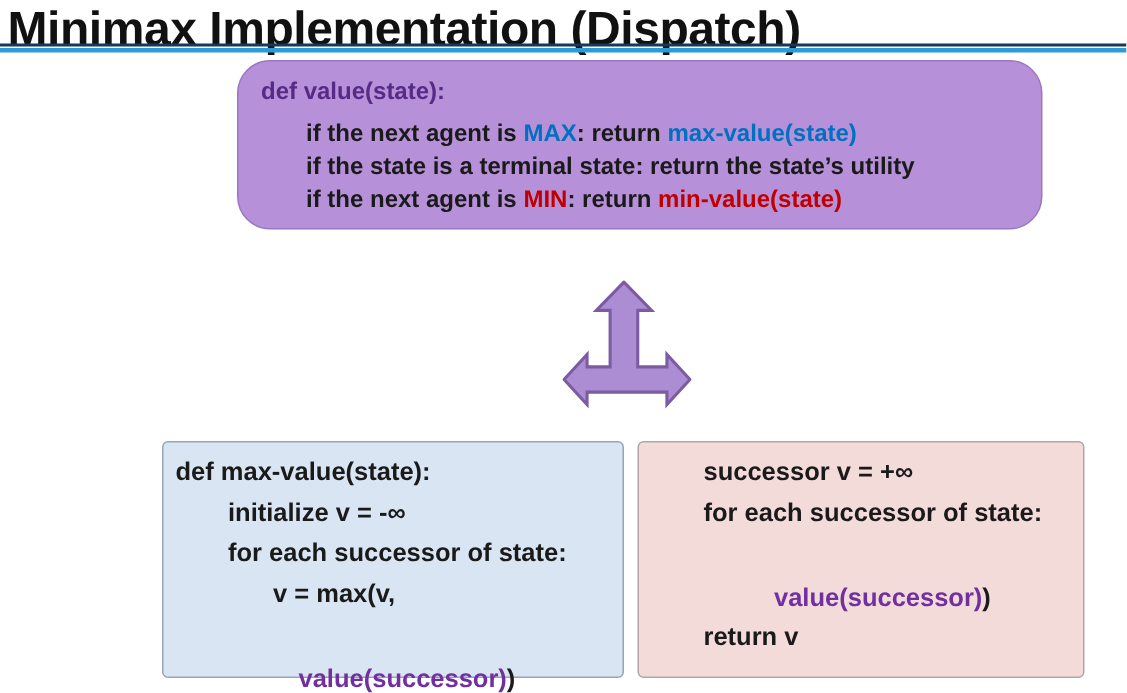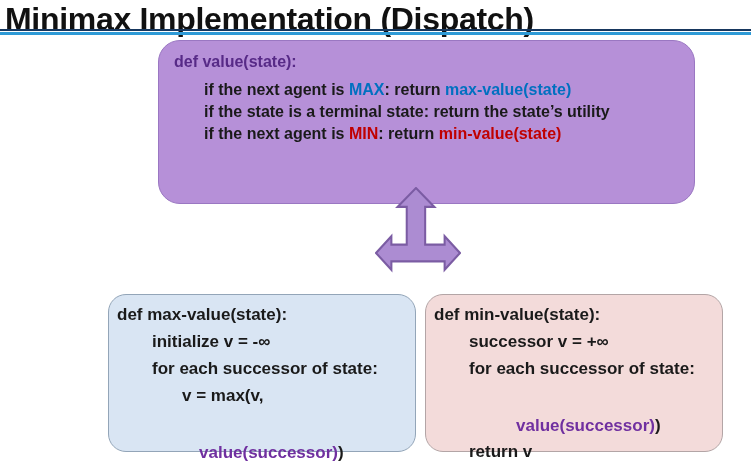--- a/index.html
+++ b/index.html
@@ -13,28 +13,28 @@
   body{font-family:"Liberation Sans",sans-serif;background:#ffffff;}
   .slide{position:relative;width:751px;height:462px;background:#ffffff;overflow:hidden;}
 
   .title{position:absolute;left:5px;top:1px;font-size:32px;font-weight:700;
          letter-spacing:-0.3px;color:var(--c-title-text);white-space:nowrap;}
   .rule-dark{position:absolute;left:0;top:29px;width:751px;height:2px;background:var(--c-rule-dark);}
   .rule-light{position:absolute;left:0;top:32px;width:751px;height:3px;background:var(--c-rule-light);}
 
   .codebox{position:absolute;box-sizing:border-box;font-weight:700;}
 
-  .dispatch-box{left:158px;top:40px;width:537px;height:164px;border-radius:22px;
+  .dispatch-box{left:158px;top:40px;width:537px;height:113px;border-radius:22px;
                 background:var(--c-dispatch-bg);border:1.5px solid var(--c-dispatch-border);
                 padding:10px 26px 0 15px;font-size:16px;}
   .dispatch-box .line{line-height:22px;color:var(--c-code-black);white-space:nowrap;}
   .dispatch-box .def-line{color:var(--c-def-purple);margin-bottom:6px;}
   .d-indent1{margin-left:30px;}
 
-  .bottom-box{top:294px;width:308px;height:158px;border-radius:18px;
+  .bottom-box{top:294px;width:308px;height:158px;border-radius:4px;
               padding:9px 6px 0 8px;font-size:17px;}
   .max-box{left:108px;background:var(--c-max-bg);border:1.5px solid var(--c-max-border);}
   .min-box{left:425px;width:298px;background:var(--c-min-bg);border:1.5px solid var(--c-min-border);}
   .bottom-box .line{line-height:21px;color:var(--c-code-black);white-space:nowrap;}
   .bottom-box .para{margin-bottom:6px;}
   .bottom-box .return-line{margin-top:5px;}
   .b-indent1{margin-left:35px;}
   .b-indent2{margin-left:65px;}
   .b-indent2b{margin-left:82px;margin-top:36px;}
 
@@ -67,20 +67,19 @@
   <div class="codebox bottom-box max-box">
     <div class="line para blue">def max-value(state):</div>
     <div class="line para b-indent1">initialize v = -∞</div>
     <div class="line para b-indent1">for each successor of state:</div>
     <div class="line b-indent2">v = max(v,</div>
     <div class="line b-indent2b"><span class="purple">value(successor)</span><span>)</span></div>
     <div class="line b-indent1 return-line">return v</div>
   </div>
 
   <div class="codebox bottom-box min-box">
-    <div class="line para red">def min-value(state):</div>
     <div class="line para b-indent1">successor v = +∞</div>
     <div class="line para b-indent1">for each successor of state:</div>
     <div class="line b-indent2b"><span class="purple">value(successor)</span><span>)</span></div>
     <div class="line b-indent1 return-line">return v</div>
   </div>
 
 </div>
 
 </body></html>

